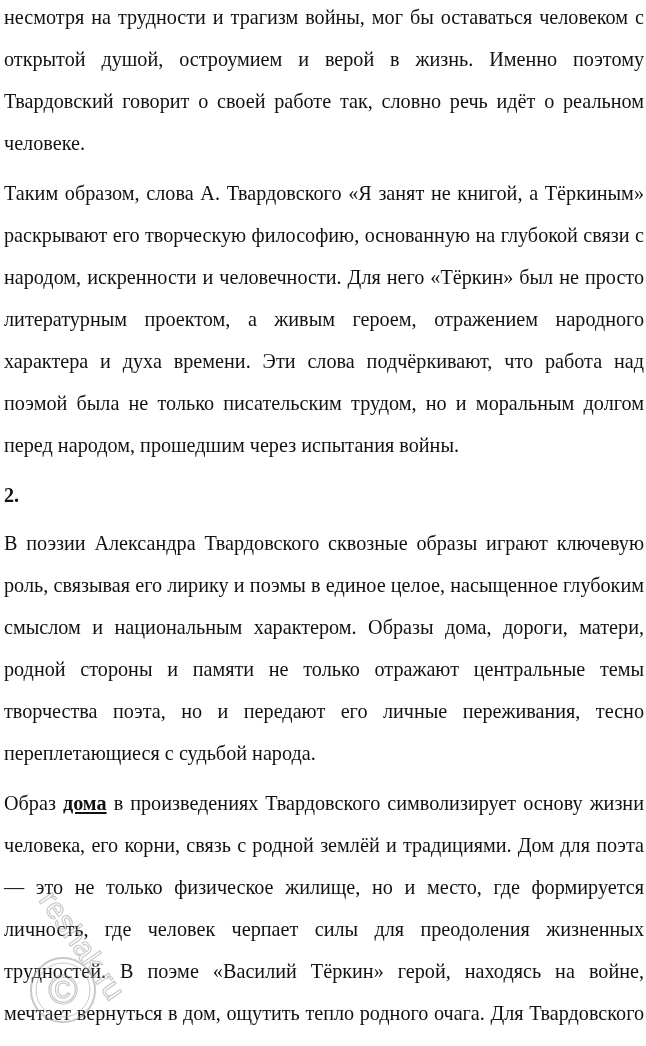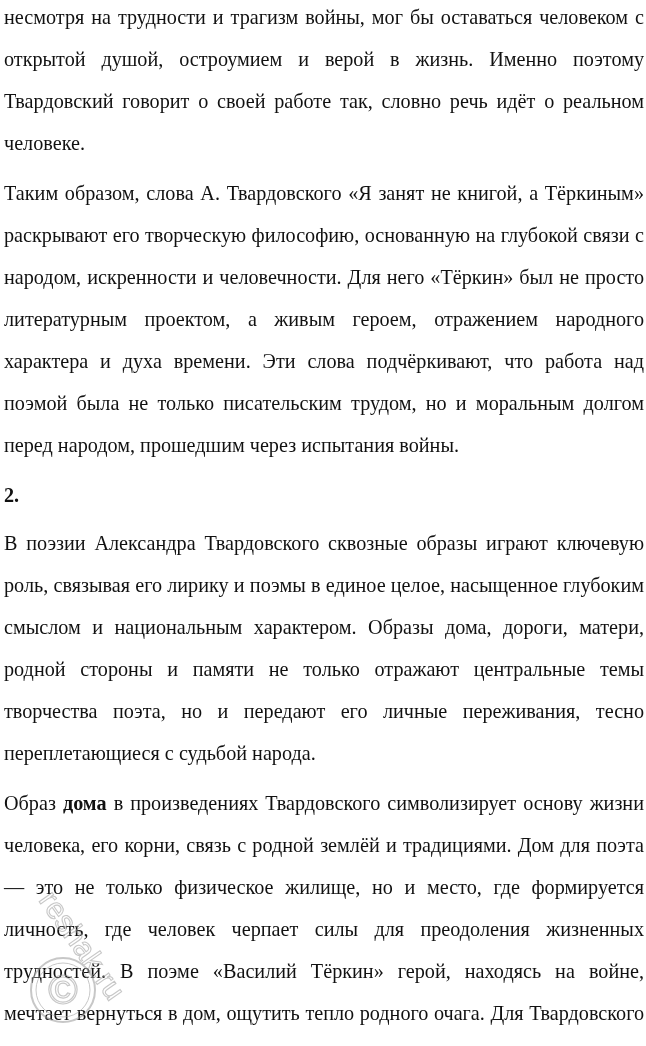--- a/index.html
+++ b/index.html
@@ -9,21 +9,21 @@
       color: #111111;
     }
     .page { position: absolute; left: 4px; top: -4px; width: 640px; }
     p {
       margin: 0 0 8px 0;
       font-size: 20.2px;
       line-height: 42px;
       text-align: justify;
     }
     .heading { font-weight: bold; margin-bottom: 6px; }
-    b { font-weight: bold; }
+    b { font-weight: bold; text-decoration: underline; }
     .watermark {
       position: absolute; left: 18px; top: 880px; width: 150px; height: 170px;
       pointer-events: none; opacity: 0.55;
     }
   </style>
 </head>
 <body>
 
 <div class="page">
   <p>несмотря на трудности и трагизм войны, мог бы оставаться человеком с открытой душой, остроумием и верой в жизнь. Именно поэтому Твардовский говорит о своей работе так, словно речь идёт о реальном человеке.</p>

